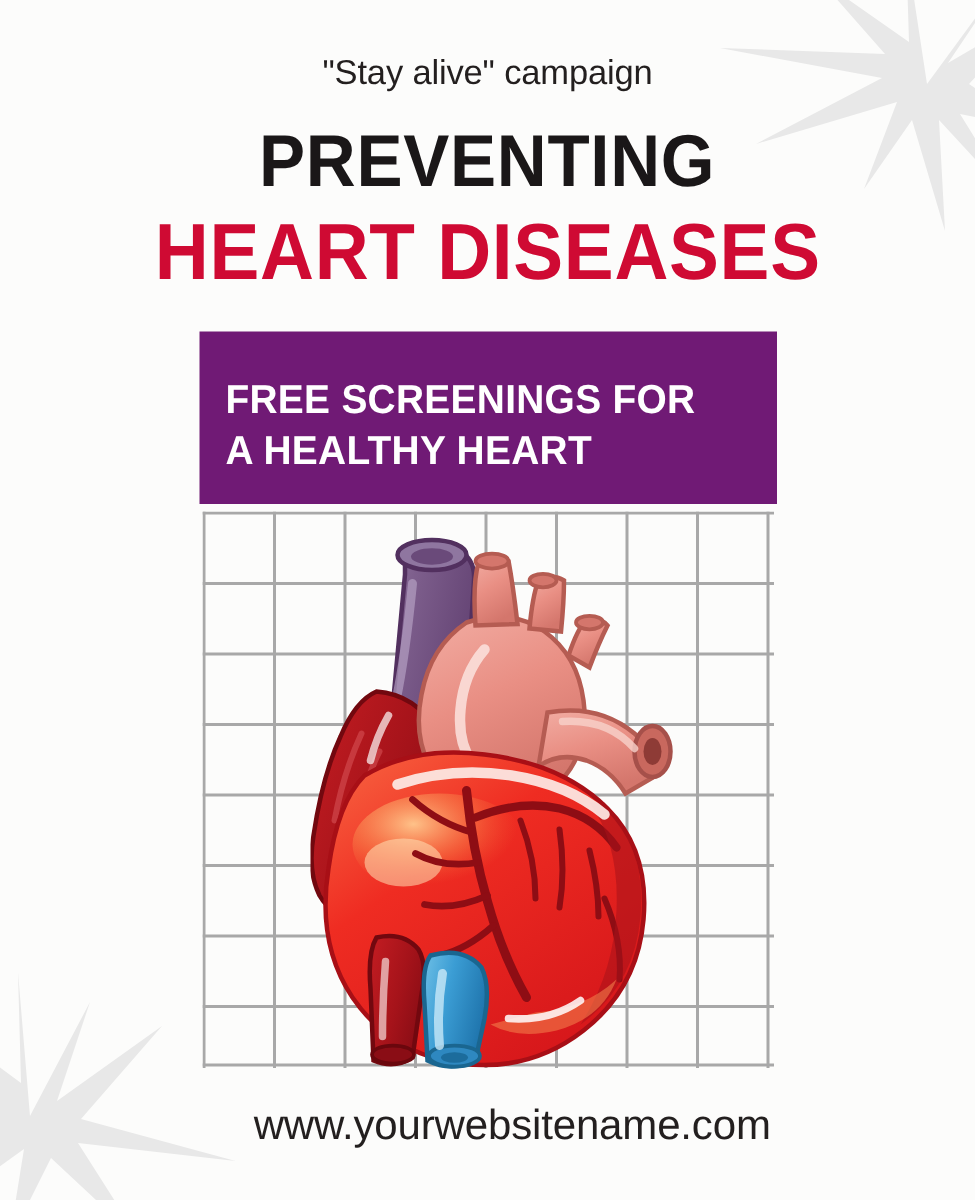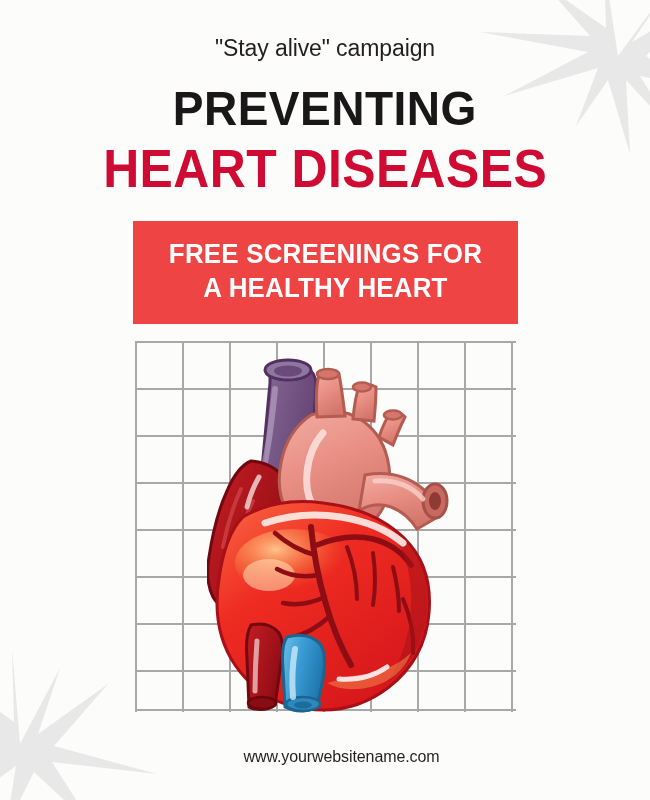--- a/index.html
+++ b/index.html
@@ -44,23 +44,22 @@
     font-size:53px;
     font-weight:700;
     color:#cf0a33;
     letter-spacing:0.5px;
     transform:scaleX(0.94);
   }
 
   .banner {
     margin-top:22px;
     width:385px;
-    background:#ef4444;
-    padding:16px 10px 19px;
-    text-align:center;
+    background:#701a75;
+    padding:28px 10px 19px;
   }
   .banner-line {
     display:block;
     color:#ffffff;
     font-size:27px;
     font-weight:700;
     line-height:1.26;
     letter-spacing:0.2px;
     transform:scaleX(0.96);
   }
@@ -75,21 +74,21 @@
   .heart-svg {
     position:absolute;
     left:72px; top:8px;
     width:247px; height:367px;
   }
 
   .footer {
     position:absolute;
     left:0; right:0; bottom:34px;
     text-align:center;
-    font-size:16px;
+    font-size:28px;
     font-weight:400;
     color:#231f1f;
     letter-spacing:-0.1px;
     margin-left:33px;
   }
 </style>
 </head>
 <body>
 
 <svg class="star star-tr" viewBox="0 0 210 190">

